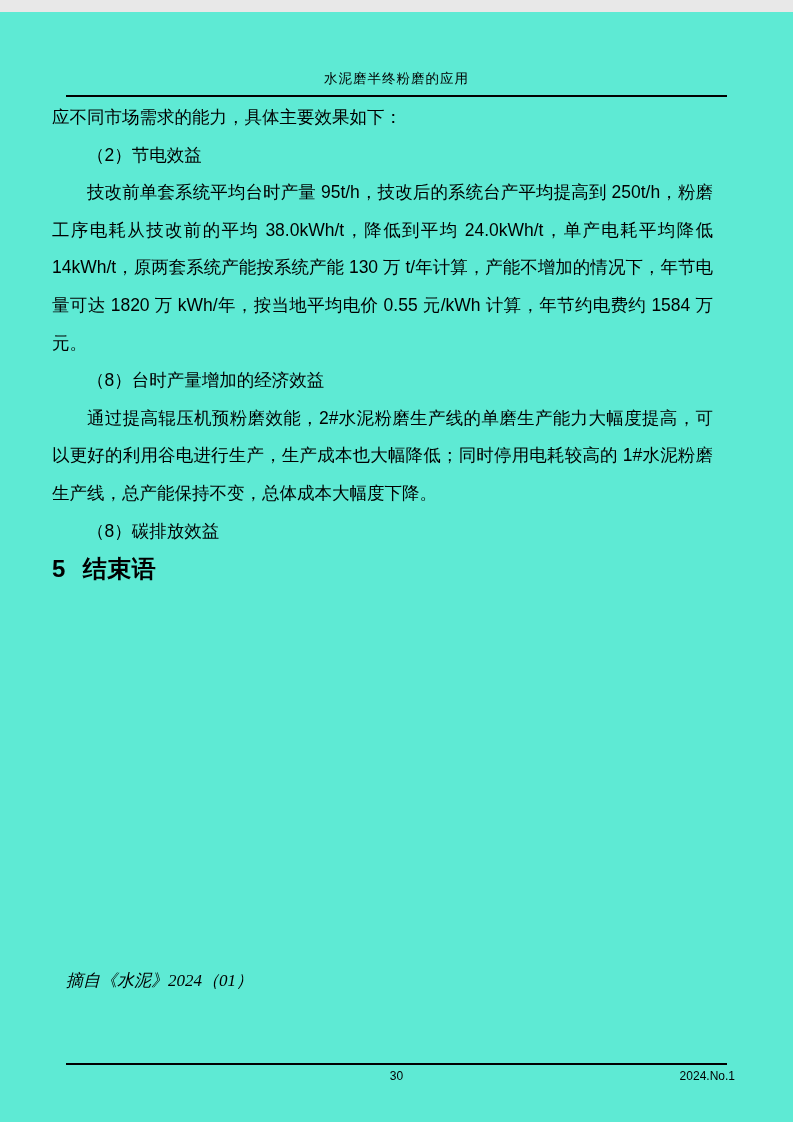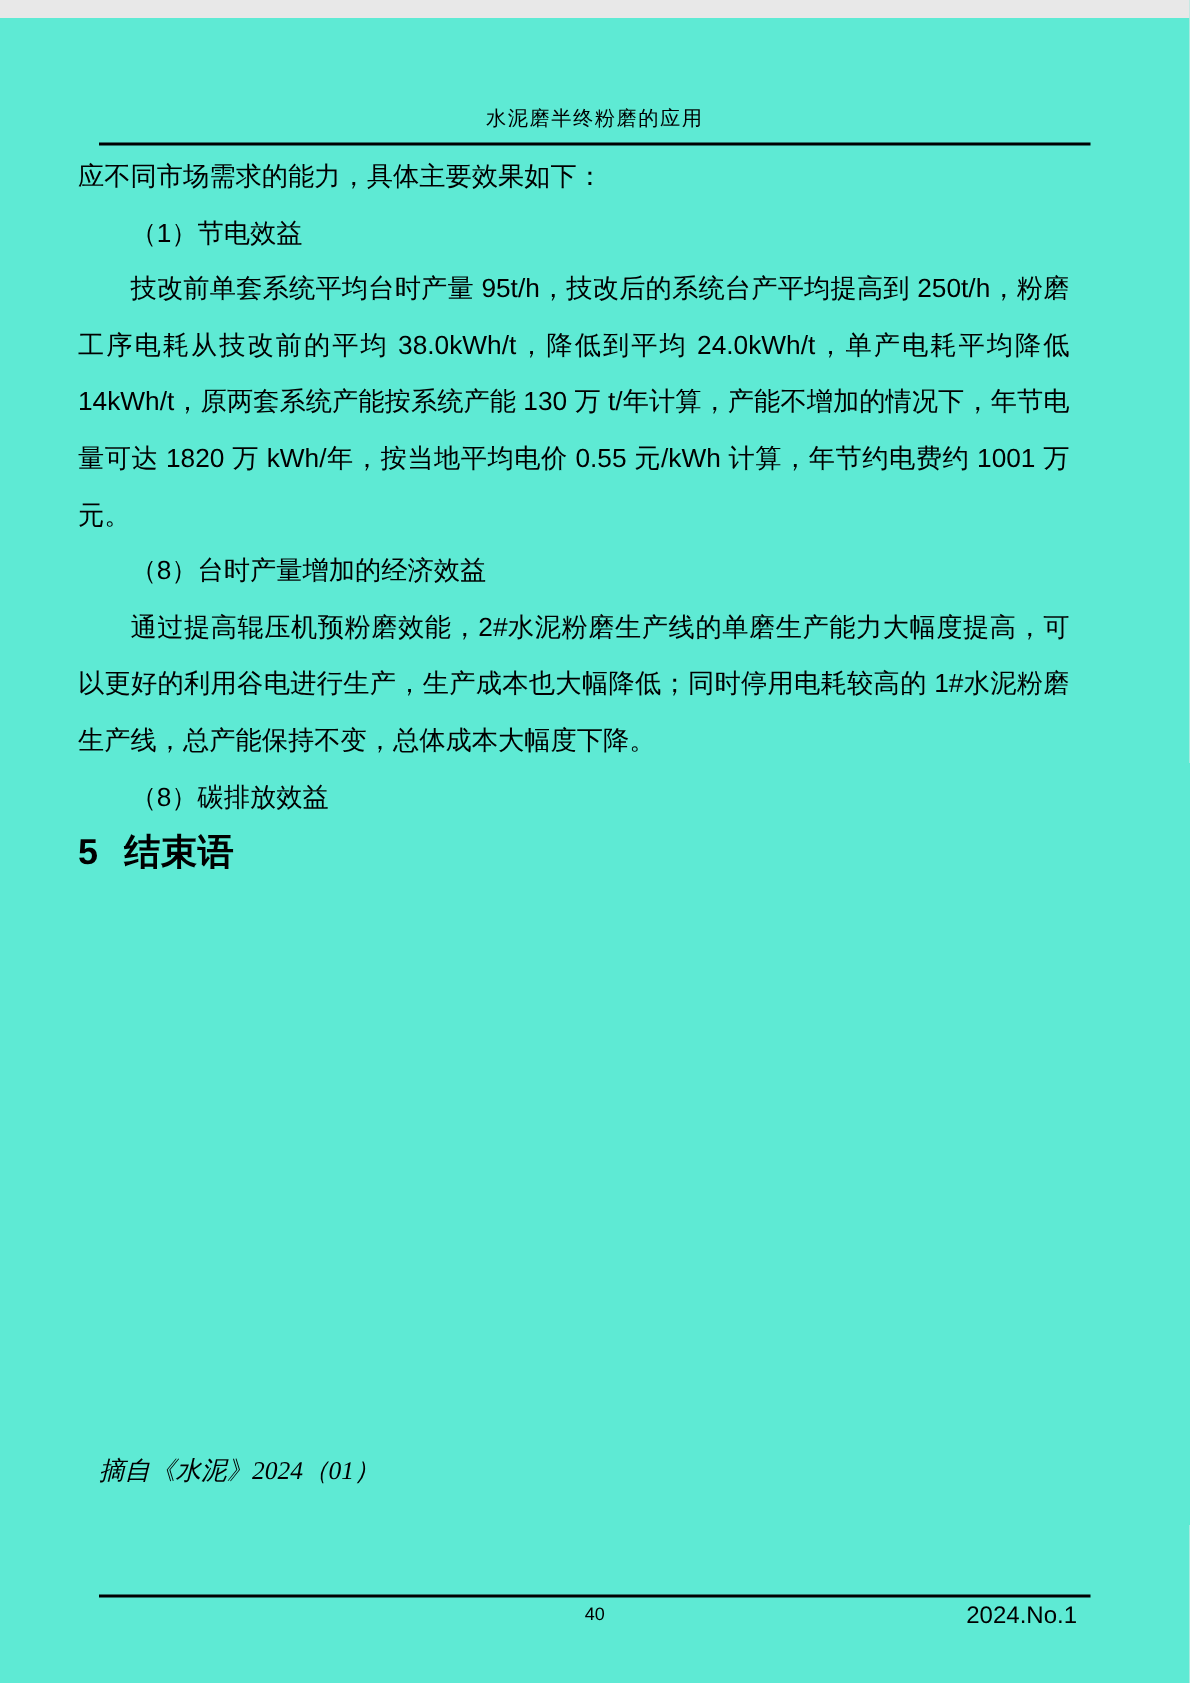--- a/index.html
+++ b/index.html
@@ -69,56 +69,56 @@
     position: absolute;
     top: 1057px;
     left: 66px;
     width: 661px;
     text-align: center;
     font-size: 12px;
   }
   .footer-issue {
     position: absolute;
     top: 1057px;
-    right: 75px;
-    font-size: 16px;
+    right: 58px;
+    font-size: 12px;
   }
 </style>
 </head>
 <body>
 
 <div class="page">
 
   <div class="running-head">水泥磨半终粉磨的应用</div>
 
   <div class="header-rule"></div>
 
   <div class="body-text">
 
     <p class="noindent">应不同市场需求的能力，具体主要效果如下：</p>
 
-    <p class="subhead">（1）节电效益</p>
+    <p class="subhead">（2）节电效益</p>
 
-    <p class="para">技改前单套系统平均台时产量 95t/h，技改后的系统台产平均提高到 250t/h，粉磨工序电耗从技改前的平均 38.0kWh/t，降低到平均 24.0kWh/t，单产电耗平均降低 14kWh/t，原两套系统产能按系统产能 130 万 t/年计算，产能不增加的情况下，年节电量可达 1820 万 kWh/年，按当地平均电价 0.55 元/kWh 计算，年节约电费约 1001 万元。</p>
+    <p class="para">技改前单套系统平均台时产量 95t/h，技改后的系统台产平均提高到 250t/h，粉磨工序电耗从技改前的平均 38.0kWh/t，降低到平均 24.0kWh/t，单产电耗平均降低 14kWh/t，原两套系统产能按系统产能 130 万 t/年计算，产能不增加的情况下，年节电量可达 1820 万 kWh/年，按当地平均电价 0.55 元/kWh 计算，年节约电费约 1584 万元。</p>
 
     <p class="subhead">（8）台时产量增加的经济效益</p>
 
     <p class="para">通过提高辊压机预粉磨效能，2#水泥粉磨生产线的单磨生产能力大幅度提高，可以更好的利用谷电进行生产，生产成本也大幅降低；同时停用电耗较高的 1#水泥粉磨生产线，总产能保持不变，总体成本大幅度下降。</p>
 
     <p class="subhead">（8）碳排放效益</p>
 
 
     <p class="chapter-heading">
       <span class="chapter-number">5</span><span>结束语</span>
     </p>
 
 
   </div>
 
   <div class="source-note">摘自《水泥》2024（01）</div>
 
   <div class="footer-rule"></div>
 
-  <div class="footer-page-number">40</div>
+  <div class="footer-page-number">30</div>
 
   <div class="footer-issue">2024.No.1</div>
 
 </div>
 
 </body></html>

